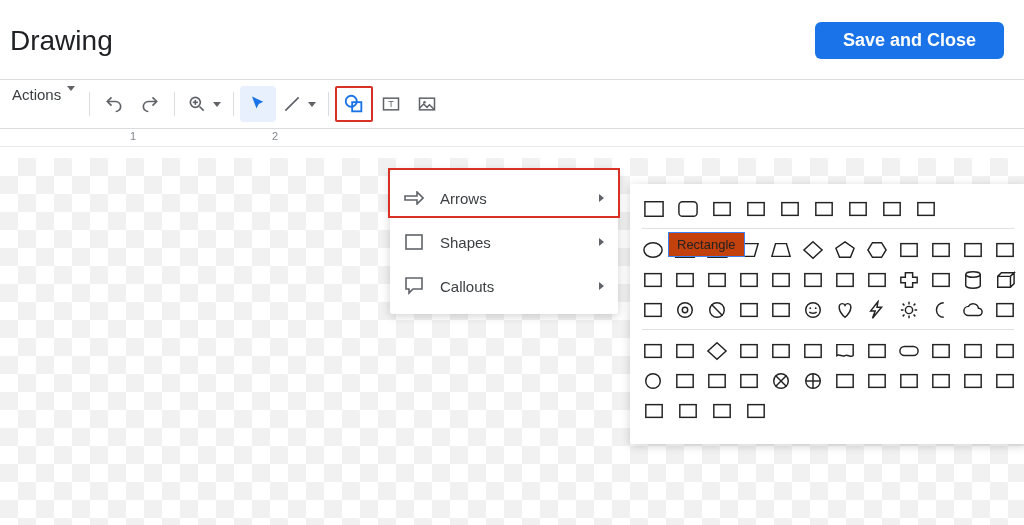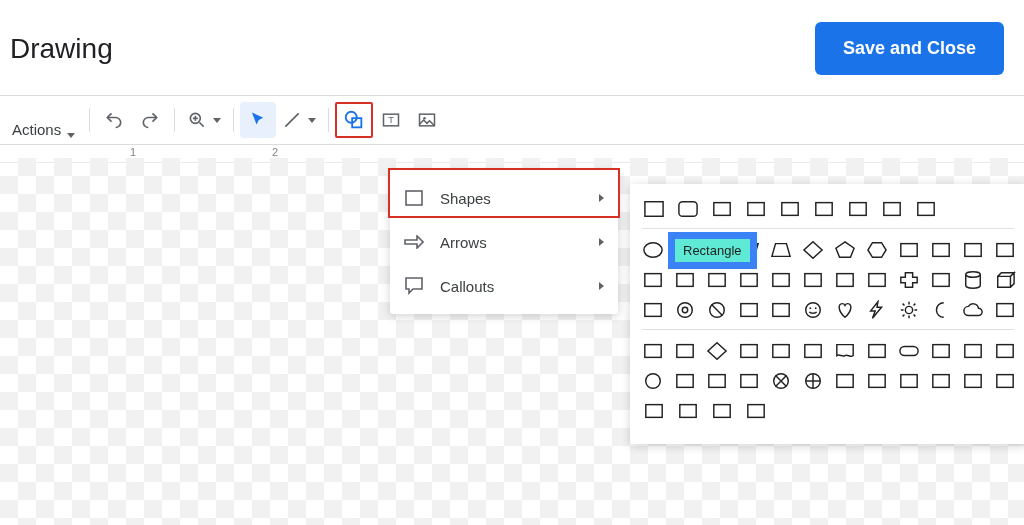--- a/index.html
+++ b/index.html
@@ -37,21 +37,21 @@
   color:#80868b;
   font-size:15px;
 }
 .save-btn{
   background:var(--accent);
   color:#fff;
   border:none;
   border-radius:6px;
   font-size:18px;
   font-weight:600;
-  padding:16px 28px;
+  padding:8px 28px;
   cursor:pointer;
 }
 .toolbar-wrap{
   border-top:1px solid var(--light-border);
   border-bottom:1px solid var(--light-border);
   padding:0;
 }
 .toolbar{
   display:flex;
   align-items:center;
@@ -71,21 +71,21 @@
 .tb-sep{
   width:1px;
   height:24px;
   background:var(--light-border);
   margin:0 6px;
 }
 .actions-btn{
   font-size:15px;
   padding:0 8px 0 12px;
   display:flex;
-  align-items:flex-end;
+  align-items:flex-start;
   gap:4px;
   color:#3c4043;
 }
 .selected-tool{
   background:#e8f0fe;
   color:var(--accent);
   border-radius:4px;
 }
 .caret{
   width:0;height:0;
@@ -199,22 +199,22 @@
   align-items:center;
   justify-content:center;
   cursor:pointer;
 }
 .shape svg{display:block;}
 
 .tooltip{
   position:absolute;
   left:668px;
   top:232px;
-  background:#5eead4;
-  border:7px solid #3b82f6;
+  background:#c2410c;
+  border:1px solid #3b82f6;
   padding:4px 8px;
   font-size:13px;
   z-index:20;
   color:#222;
 }
 </style>
 </head>
 <body>
 
 <div class="header">
@@ -289,38 +289,38 @@
 <div class="ruler">
   <span class="num" style="left:130px;">1</span>
   <span class="num" style="left:272px;">2</span>
 </div>
 
 <div class="canvas"></div>
 
 <div class="menu">
   <div class="menu-item">
     <span class="menu-icon">
+      <svg width="20" height="14" viewBox="0 0 20 14" fill="none" stroke="#5f6368" stroke-width="1.6">
+          <path d="M1 5h12V1l6 6-6 6V9H1z"></path>
+        </svg>
+    </span>
+    <span class="menu-label">Arrows</span>
+    <span class="menu-arrow"></span>
+  </div>
+  <div class="menu-item">
+    <span class="menu-icon">
       <svg width="18" height="16" viewBox="0 0 18 16" fill="none" stroke="#5f6368" stroke-width="1.6">
           <rect x="1" y="1" width="16" height="14"></rect>
         </svg>
     </span>
     <span class="menu-label">Shapes</span>
     <span class="menu-arrow"></span>
   </div>
   <div class="menu-item">
     <span class="menu-icon">
-      <svg width="20" height="14" viewBox="0 0 20 14" fill="none" stroke="#5f6368" stroke-width="1.6">
-          <path d="M1 5h12V1l6 6-6 6V9H1z"></path>
-        </svg>
-    </span>
-    <span class="menu-label">Arrows</span>
-    <span class="menu-arrow"></span>
-  </div>
-  <div class="menu-item">
-    <span class="menu-icon">
       <svg width="18" height="18" viewBox="0 0 18 18" fill="none" stroke="#5f6368" stroke-width="1.6">
           <path d="M1 1h16v11H8l-4 4v-4H1z"></path>
         </svg>
     </span>
     <span class="menu-label">Callouts</span>
     <span class="menu-arrow"></span>
   </div>
 </div>
 <div class="menu-overlay-border"></div>
 

